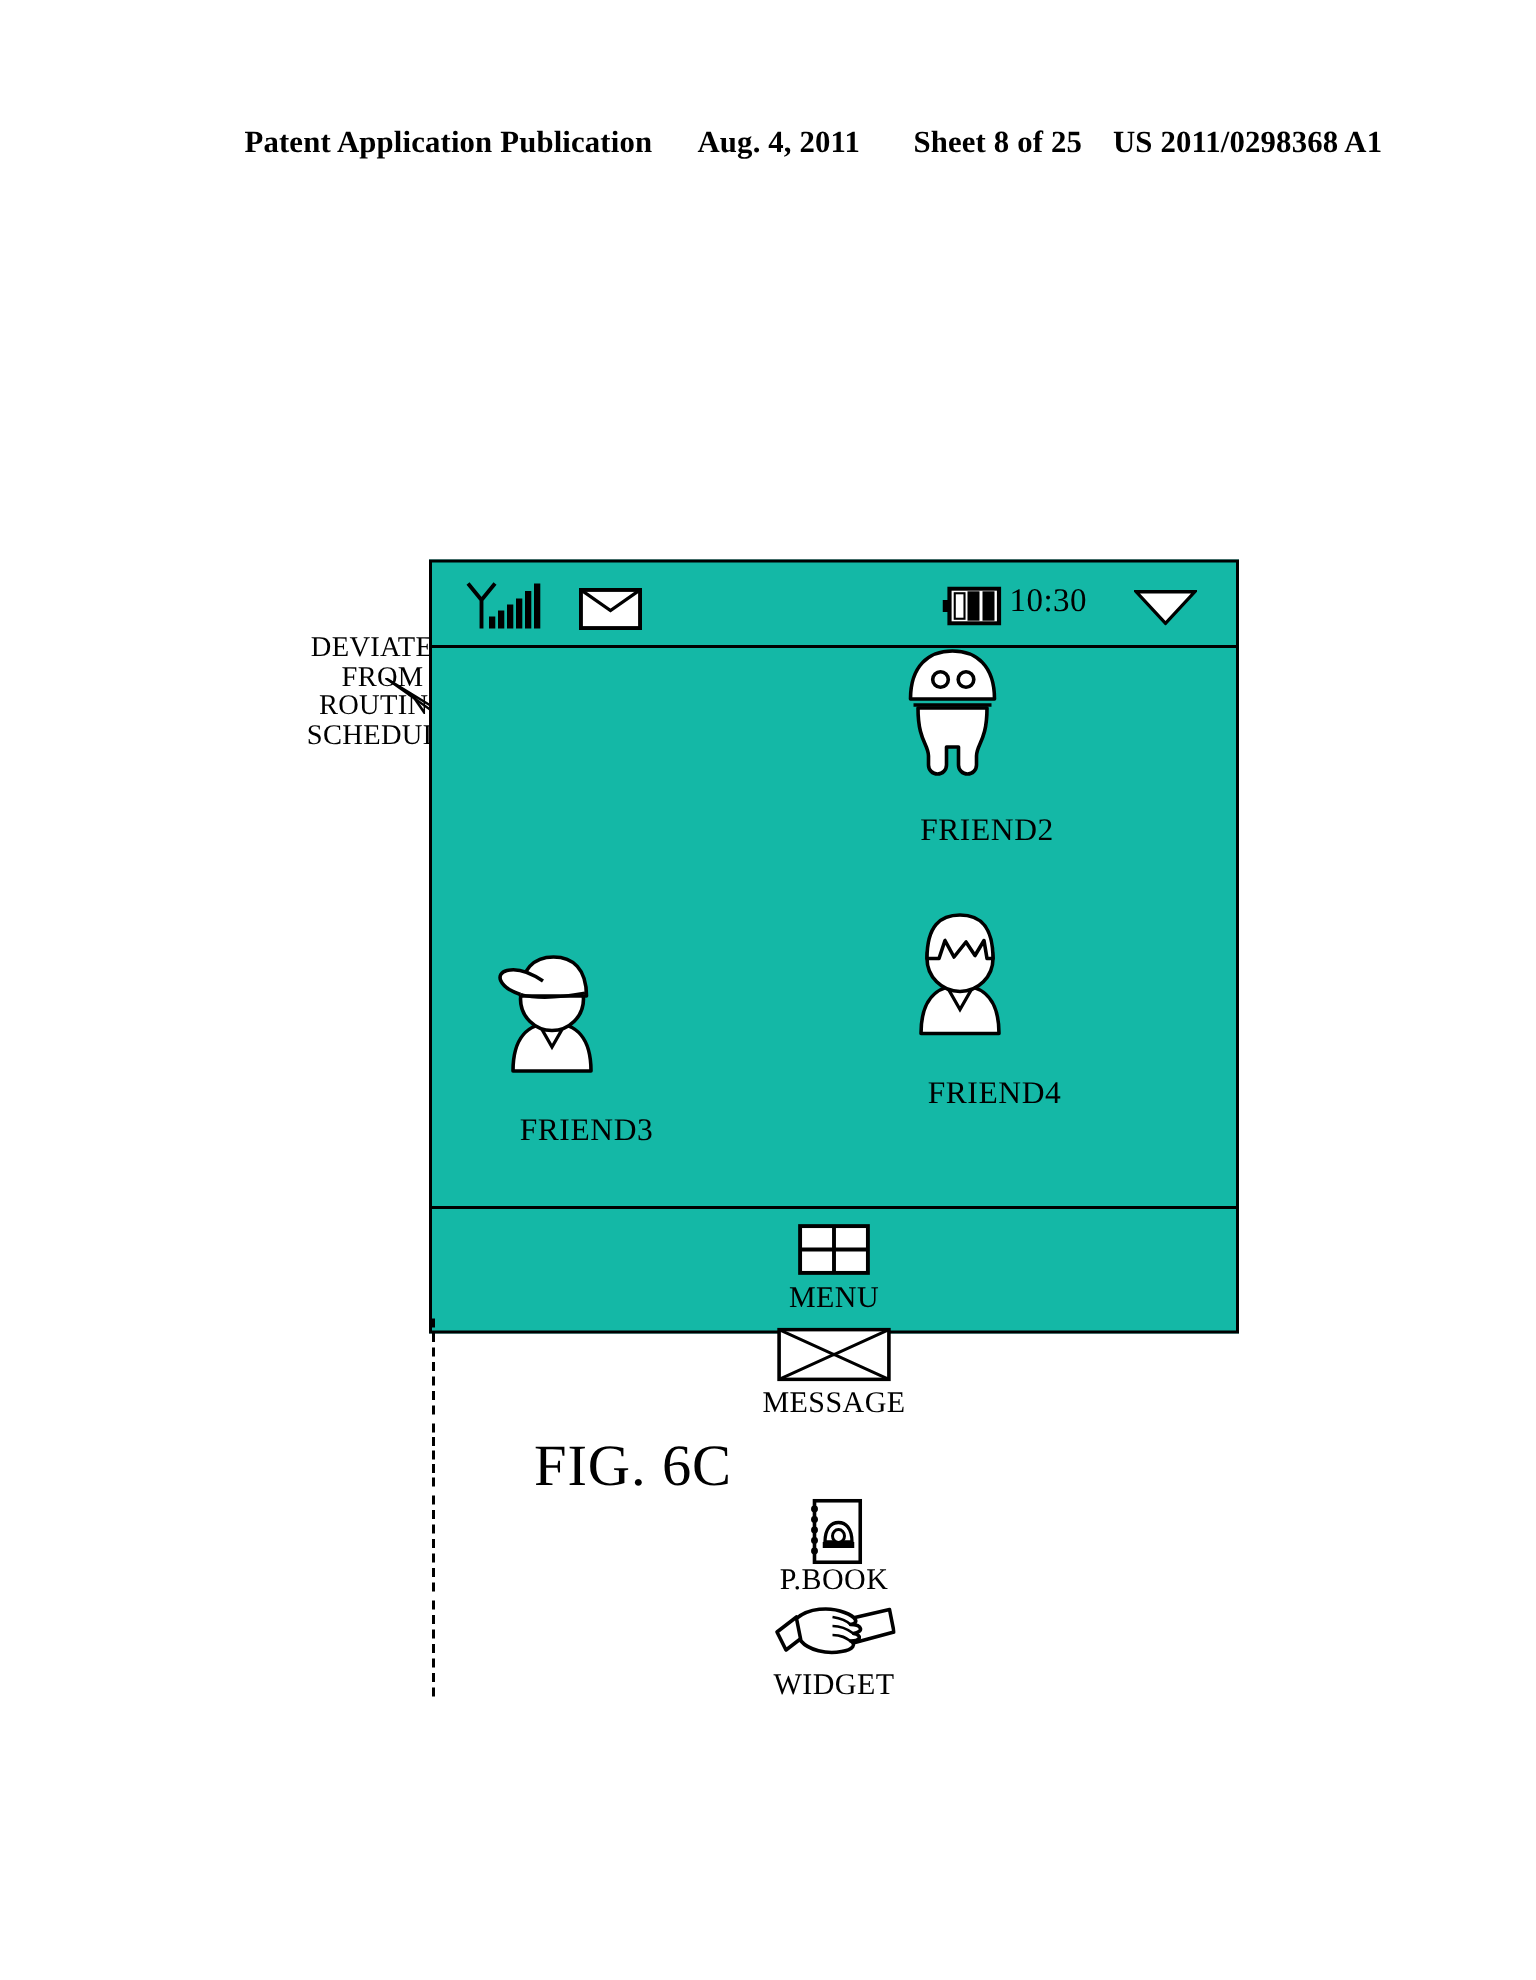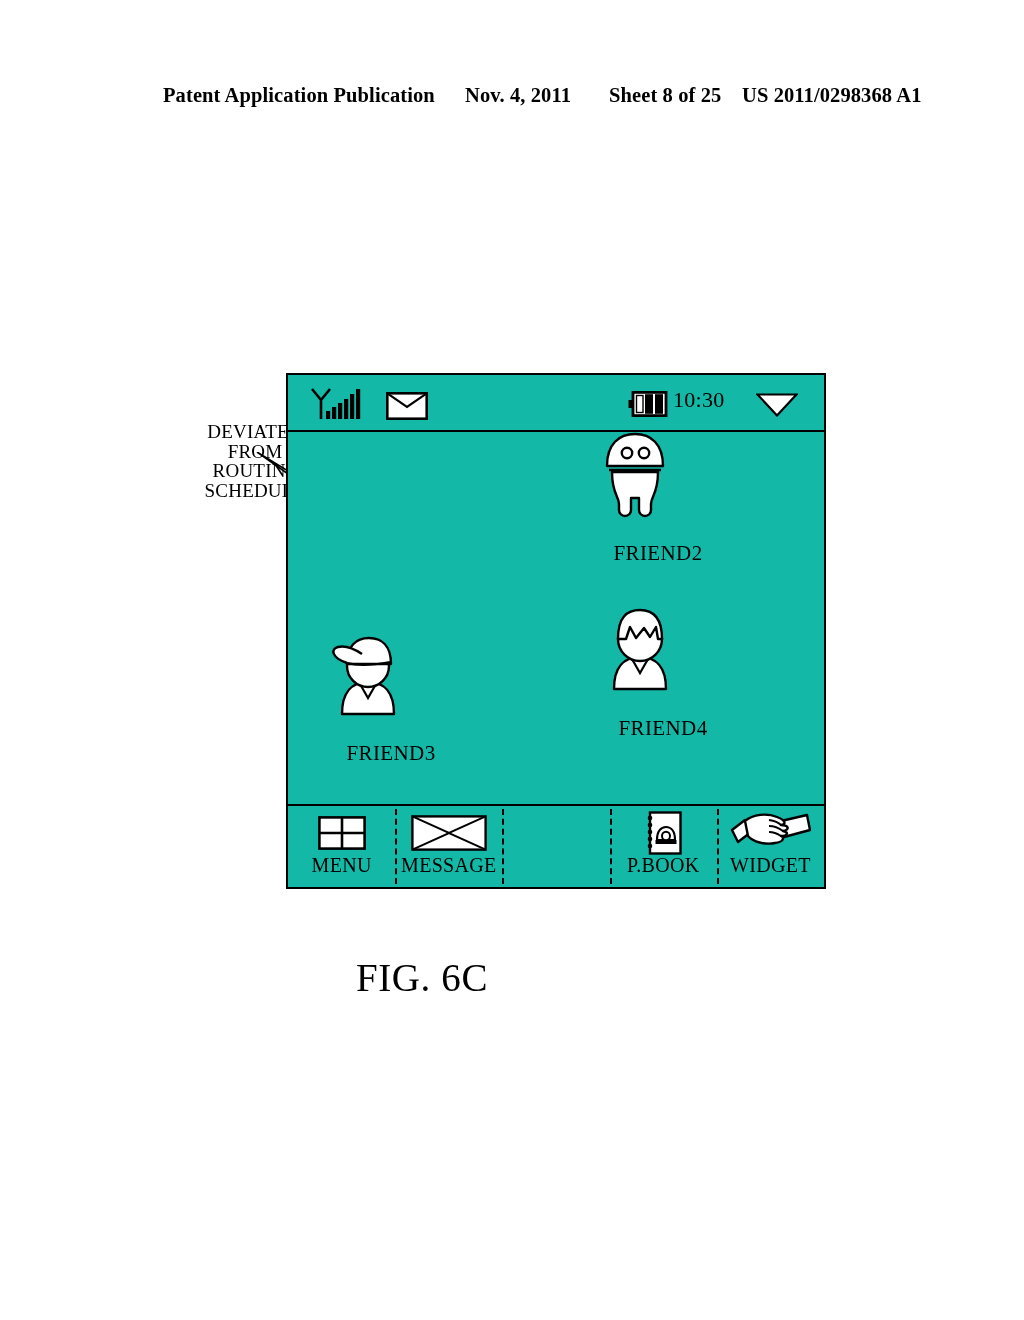--- a/index.html
+++ b/index.html
@@ -121,20 +121,21 @@
   
   #toolbar {
     position: absolute;
     left: 0;
     bottom: 0;
     width: 100%;
     height: 83px;
     border-top: 2.5px solid #000;
     box-sizing: border-box;
     display: flex;
+    flex-direction: column;
   }
   .tb-item {
     position: relative;
     flex: 1 1 0;
     display: flex;
     flex-direction: column;
     align-items: center;
     justify-content: flex-start;
     padding-top: 6px;
     box-sizing: border-box;
@@ -173,21 +174,21 @@
     letter-spacing: 0.6px;
   }
 
   svg { display: block; }
 </style>
 </head>
 <body>
 
 <div id="patent-header">
   <span class="hdr-pub">Patent Application Publication</span>
-  <span class="hdr-date">Nov. 4, 2011</span>
+  <span class="hdr-date">Aug. 4, 2011</span>
   <span class="hdr-sheet">Sheet 8 of 25</span>
   <span class="hdr-num">US 2011/0298368 A1</span>
 </div>
 
 <div id="callout">
   <span class="ln">DEVIATED</span>
   <span class="ln">FROM</span>
   <span class="ln">ROUTINE</span>
   <span class="ln">SCHEDULE</span>
 </div>

